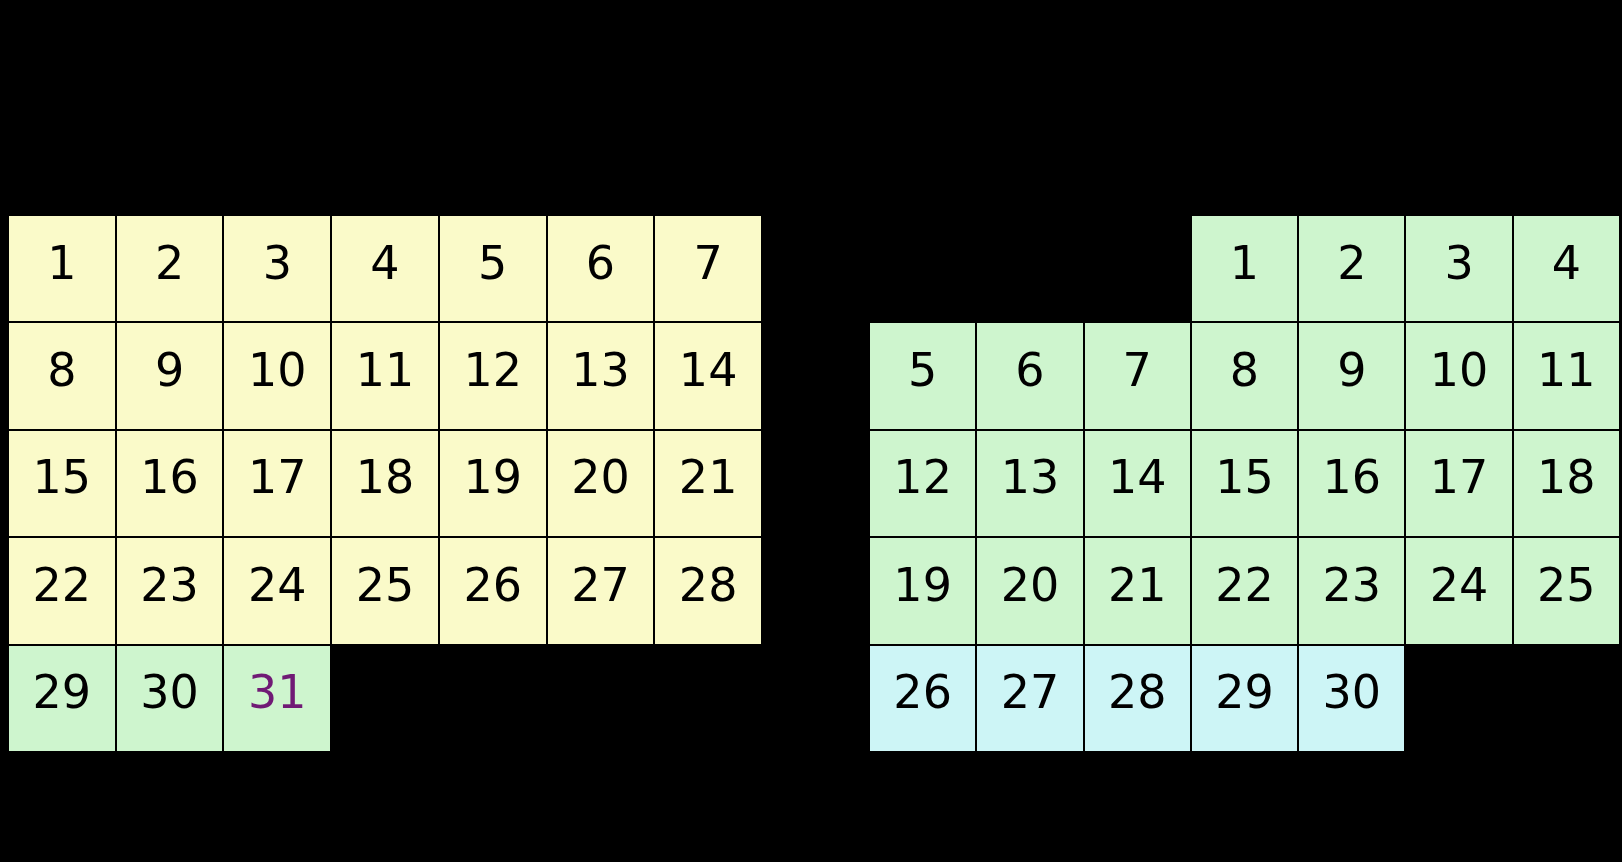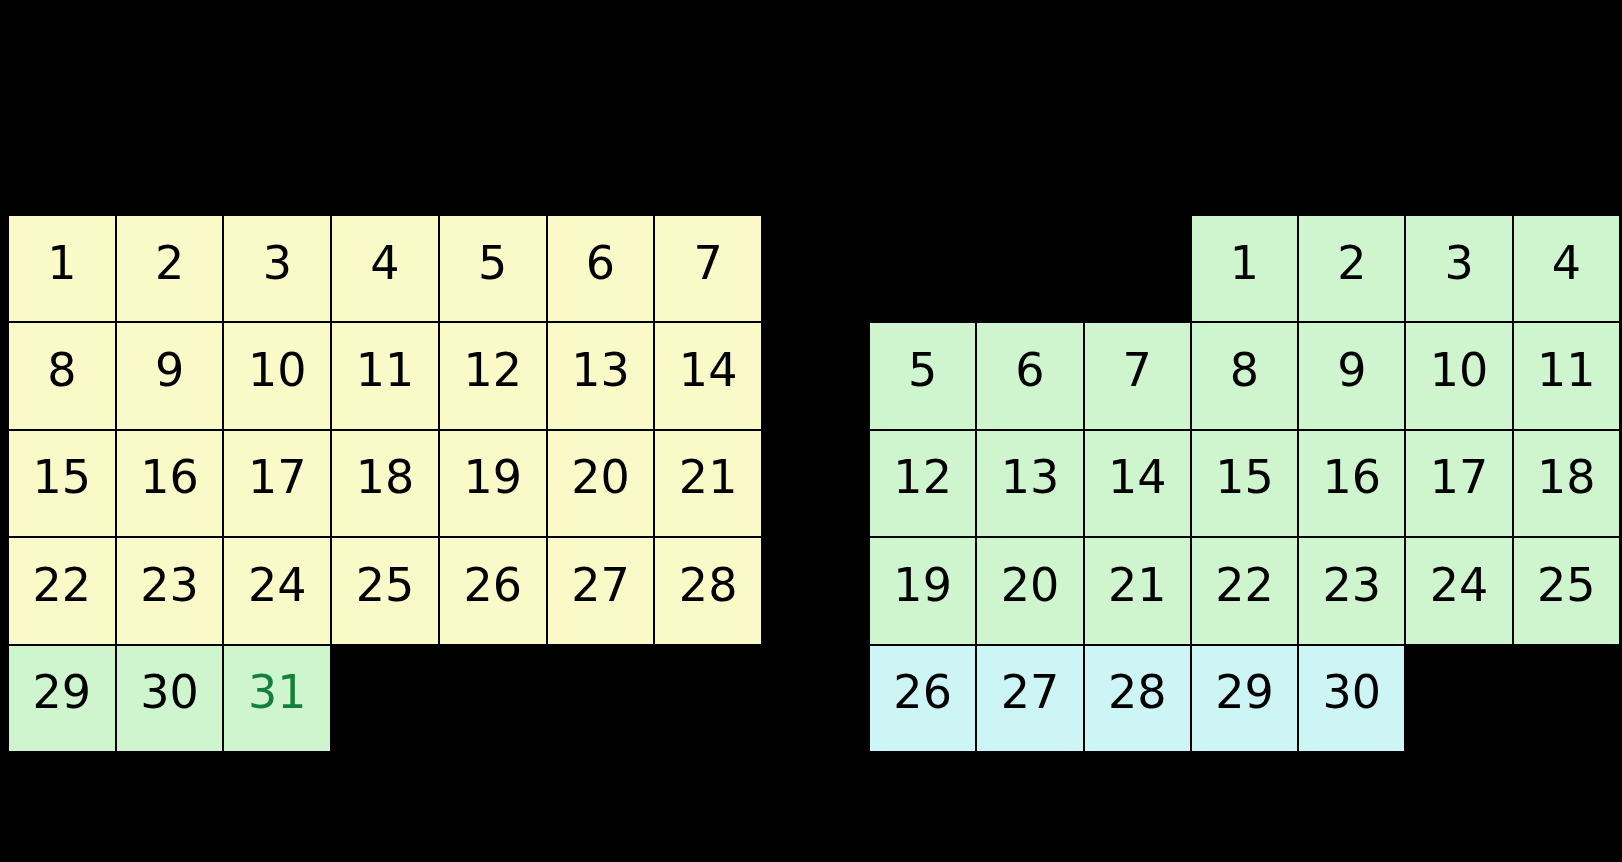--- a/index.html
+++ b/index.html
@@ -77,21 +77,21 @@
       <div class="cell" style="background: rgb(250, 250, 201); color: rgb(0, 0, 0);">21</div>
       <div class="cell" style="background: rgb(250, 250, 201); color: rgb(0, 0, 0);">22</div>
       <div class="cell" style="background: rgb(250, 250, 201); color: rgb(0, 0, 0);">23</div>
       <div class="cell" style="background: rgb(250, 250, 201); color: rgb(0, 0, 0);">24</div>
       <div class="cell" style="background: rgb(250, 250, 201); color: rgb(0, 0, 0);">25</div>
       <div class="cell" style="background: rgb(250, 250, 201); color: rgb(0, 0, 0);">26</div>
       <div class="cell" style="background: rgb(250, 250, 201); color: rgb(0, 0, 0);">27</div>
       <div class="cell" style="background: rgb(250, 250, 201); color: rgb(0, 0, 0);">28</div>
       <div class="cell" style="background: rgb(206, 245, 206); color: rgb(0, 0, 0);">29</div>
       <div class="cell" style="background: rgb(206, 245, 206); color: rgb(0, 0, 0);">30</div>
-      <div class="cell" style="background: rgb(206, 245, 206); color: #15803d;">31</div>
+      <div class="cell" style="background: rgb(206, 245, 206); color: #701a75;">31</div>
       <div class="cell empty"></div>
       <div class="cell empty"></div>
       <div class="cell empty"></div>
       <div class="cell empty"></div>
     </div>
   <div id="right-grid" class="month-grid">
       <div class="cell empty"></div>
       <div class="cell empty"></div>
       <div class="cell empty"></div>
       <div class="cell" style="background: rgb(206, 245, 206); color: rgb(0, 0, 0);">1</div>

